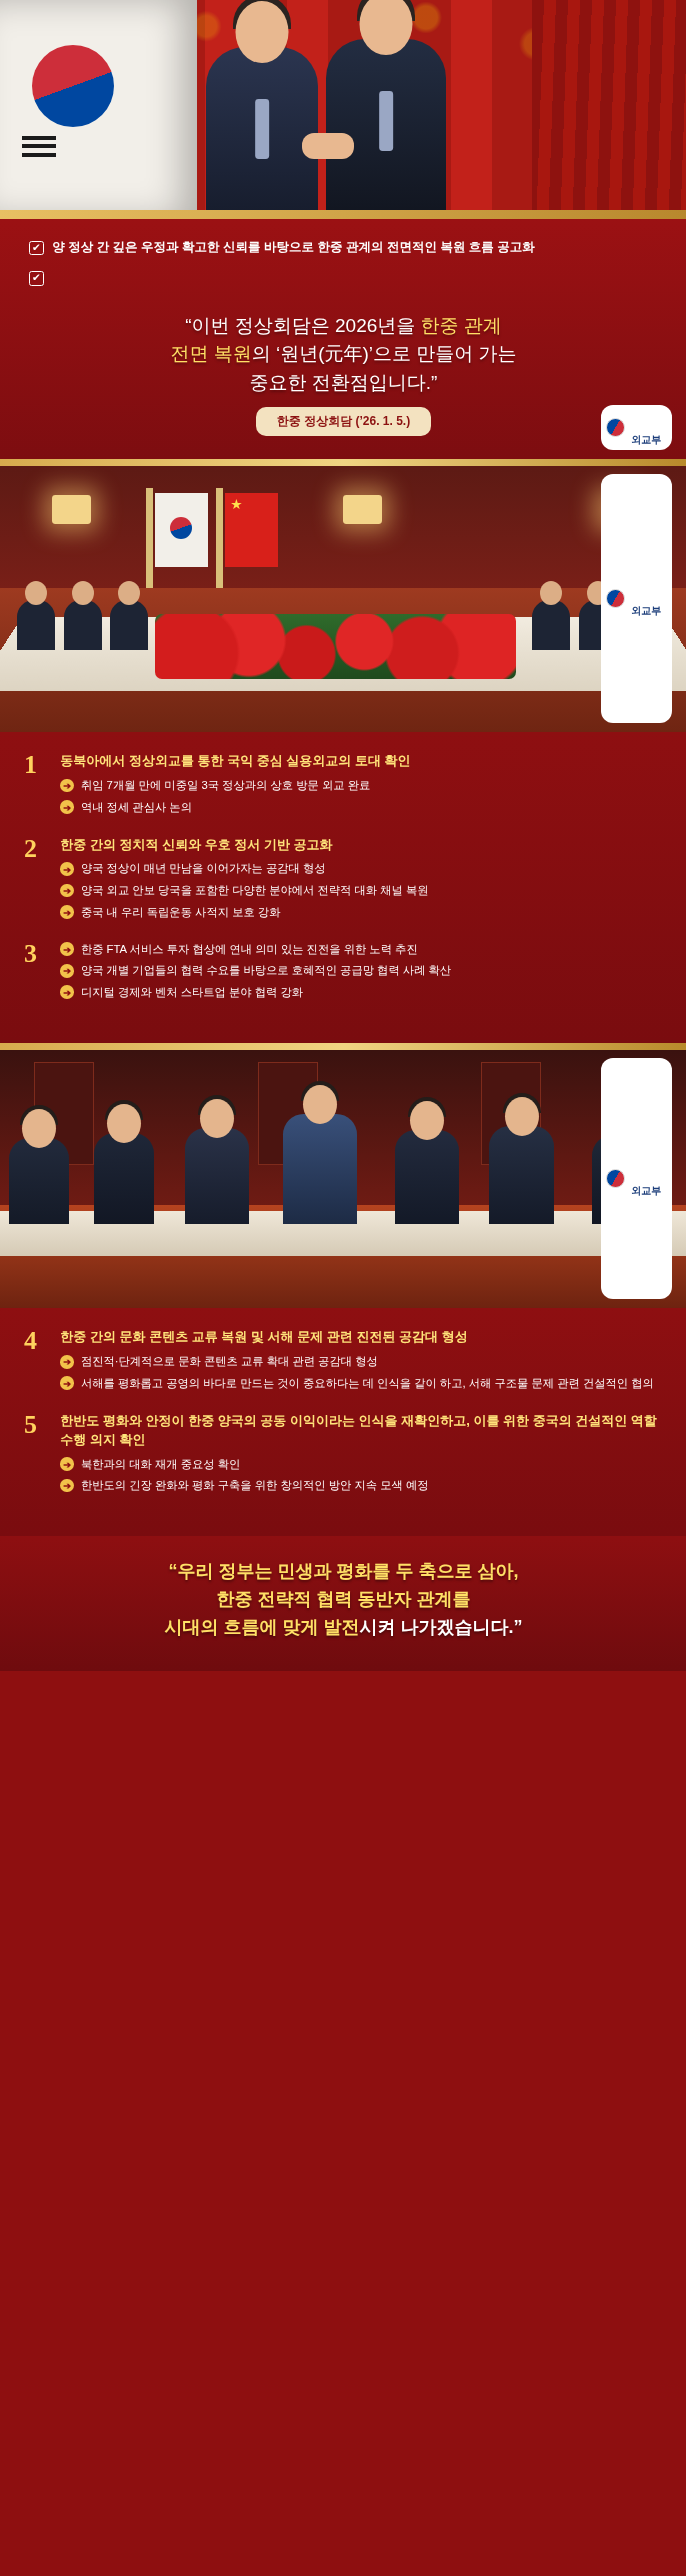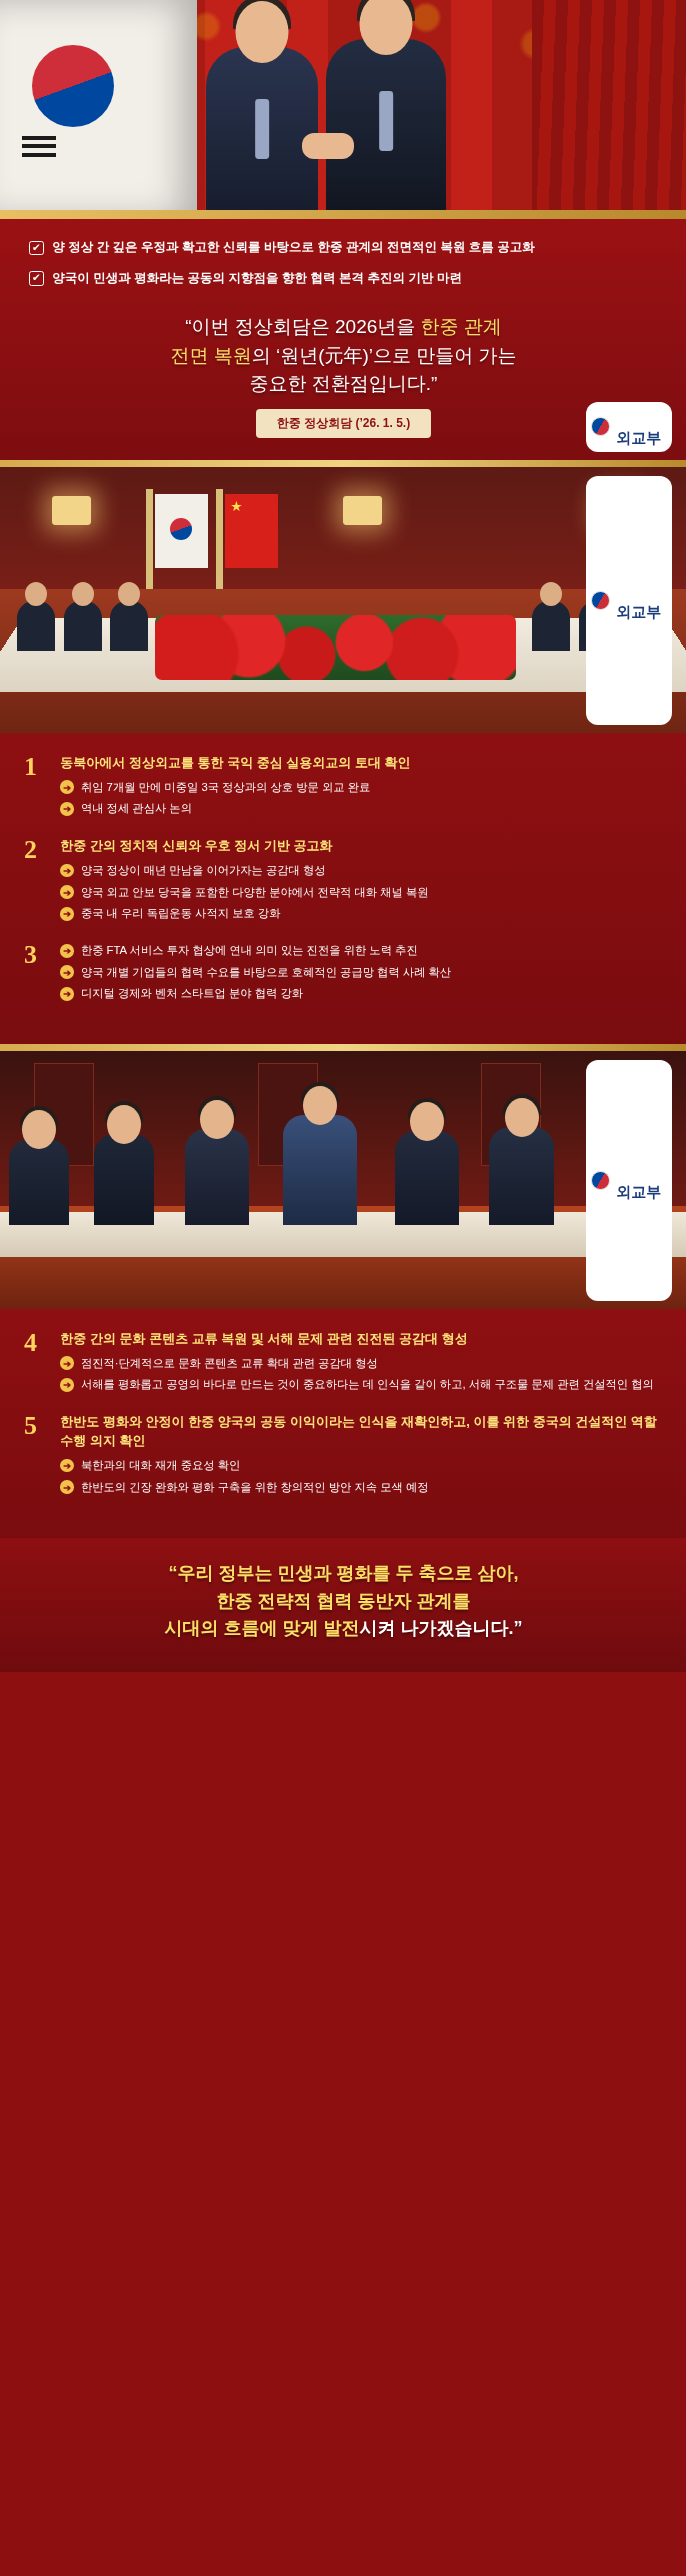--- a/index.html
+++ b/index.html
@@ -84,35 +84,35 @@
     text-shadow: 0 1.7px 2.6px rgba(0,0,0,.35);
   }
   .hl{ color:#ffe066; }
   .src-pill{
     display:inline-block; margin:13.7px auto 0; padding:5.2px 15.5px;
     border:0.9px solid rgba(255,255,255,.75); border-radius:3.4px;
     font-size:11px; color:#fff; background:rgba(0,0,0,.12);
   }
   .title-pill{
     display:inline-block; margin:10.3px auto 3.4px; padding:6px 20.6px;
-    background:#f3e2c0; color:#8c1111; font-weight:bold; font-size:12px; border-radius:4px;
+    background:#f3e2c0; color:#8c1111; font-weight:bold; font-size:12px; border-radius:10px;
   }
   .center{ text-align:center; }
 
   .mofa{
     position:absolute; right:15.5px; bottom:8.6px;
     display:flex; align-items:center; gap:6px;
     background:#fff; border-radius:12px; padding:3.4px 10.3px 3.4px 5.2px;
   }
   .mofa .seal{
     width:19px;height:19px;border-radius:50%;
     background: conic-gradient(from 210deg,#0047a0 0 50%, #cd2e3a 50% 100%);
     border:0.9px solid #d6d6d6;
   }
-  .mofa .mlabel{ color:#1b3d7a; font-size:15px; font-weight:bold;margin-top:24px;}
+  .mofa .mlabel{ color:#1b3d7a; font-size:10px; font-weight:bold;margin-top:24px;}
 
   .mofa.floatright{ position:absolute; right:15.5px; top:8.6px; }
 
   .gold-edge{ height:6.9px; background:linear-gradient(90deg,#d7ab4e,#f0d483,#b88a2b); }
 
   
   .photo2{
     height:266px; position:relative; overflow:hidden;
     background: linear-gradient(180deg,#3d1412 0%, #6a1a14 40%, #8d1f16 100%);
   }
@@ -226,21 +226,20 @@
   </div>
 
   <div class="body1">
 
     <div class="check-row">
       <div class="cbox">✔</div>
       <div class="check-txt">양 정상 간 깊은 우정과 확고한 신뢰를 바탕으로 한중 관계의 전면적인 복원 흐름 공고화</div>
     </div>
     <div class="check-row">
       <div class="cbox">✔</div>
-      <div class="check-txt">양국이 민생과 평화라는 공동의 지향점을 향한 협력 본격 추진의 기반 마련</div>
     </div>
 
     <div class="quotebox">
       <div class="ql">
         <span>“이번 정상회담은 2026년을 </span><span class="hl">한중 관계</span><br>
         <span class="hl">전면 복원</span><span>의 ‘원년(元年)’으로 만들어 가는</span><br>
         <span>중요한 전환점입니다.”</span>
       </div>
       <div class="center">
         <span class="title-pill">한중 정상회담 (’26. 1. 5.)</span>

